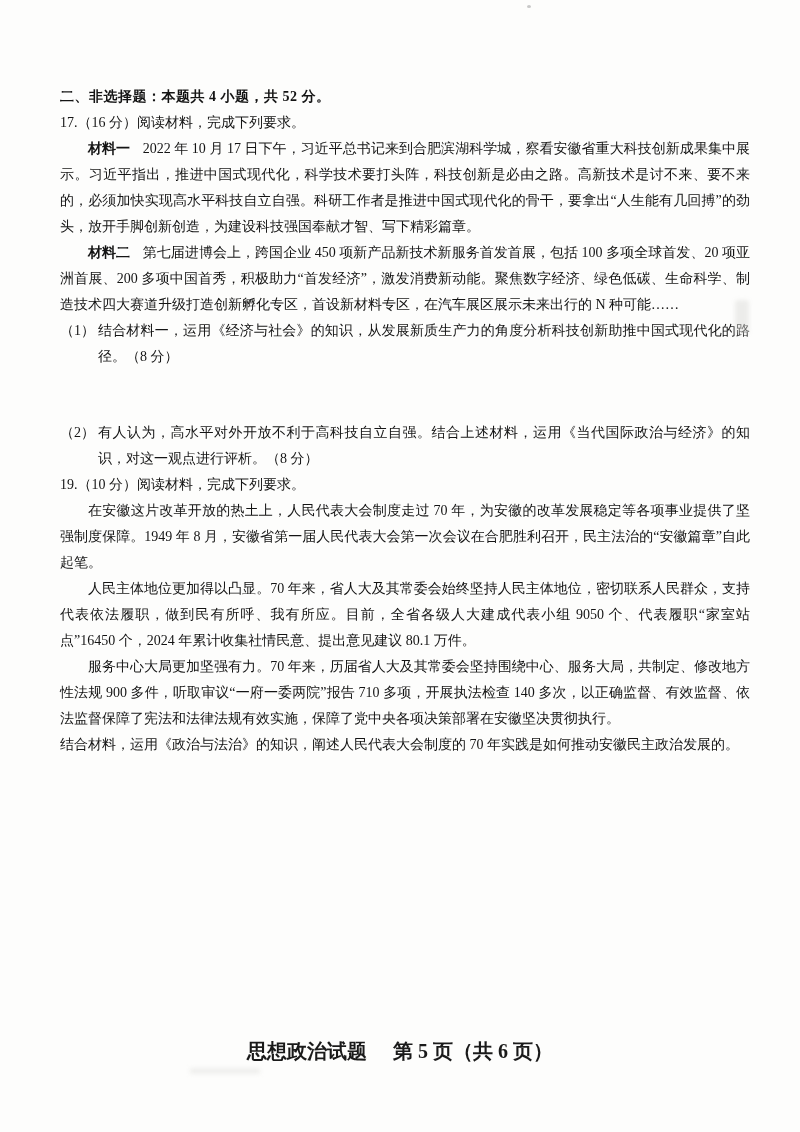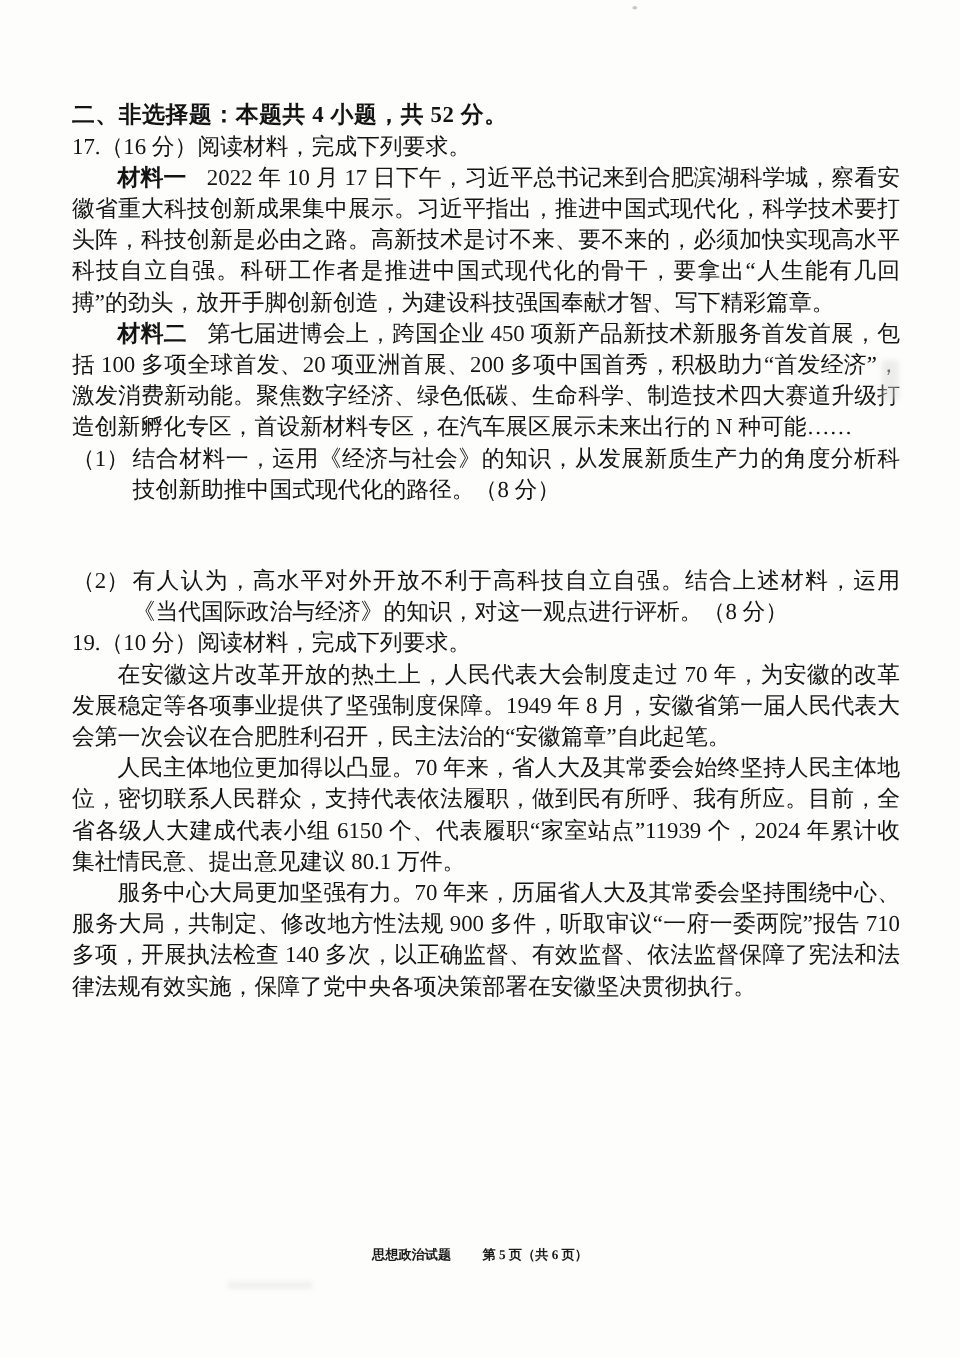--- a/index.html
+++ b/index.html
@@ -17,21 +17,21 @@
     overflow: hidden;
   }
   .content {
     position: absolute;
     left: 60px;
     top: 84px;
     width: 690px;
   }
   .content p, .content div {
     margin: 0;
-    font-size: 19px;
+    font-size: 14px;
     line-height: 26px;
     text-align: justify;
   }
   .section-heading {
     font-weight: bold;
     font-size: 16.5px;
     letter-spacing: 0.5px;
   }
   .q-heading {
     font-size: 15.5px;
@@ -64,21 +64,21 @@
   .closing {
     margin-left: 46px;
   }
   .footer {
     position: absolute;
     top: 1038px;
     left: 0;
     width: 100%;
     text-align: center;
     font-weight: bold;
-    font-size: 11px;
+    font-size: 20px;
     color: #1a1a1a;
   }
   .footer .page-info {
     margin-left: 26px;
   }
   
   .speck-top {
     position: absolute;
     left: 527px;
     top: 5px;
@@ -135,24 +135,25 @@
         <span class="subq-text">有人认为，高水平对外开放不利于高科技自立自强。结合上述材料，运用《当代国际政治与经济》的知识，对这一观点进行评析。（8 分）</span>
       </div>
     </div>
 
     <div class="q18-block">
       <p class="q-heading">19.（10 分）阅读材料，完成下列要求。</p>
 
       <p class="para">在安徽这片改革开放的热土上，人民代表大会制度走过 70 年，为安徽的改革发展稳定等各项事业提供了坚强制度保障。1949 年 8 月，安徽省第一届人民代表大会第一次会议在合肥胜利召开，民主法治的“安徽篇章”自此起笔。</p>
 
 
-      <p class="para">人民主体地位更加得以凸显。70 年来，省人大及其常委会始终坚持人民主体地位，密切联系人民群众，支持代表依法履职，做到民有所呼、我有所应。目前，全省各级人大建成代表小组 6150 个、代表履职“家室站点”11939 个，2024 年累计收集社情民意、提出意见建议 80.1 万件。</p>
+      <p class="para">人民主体地位更加得以凸显。70 年来，省人大及其常委会始终坚持人民主体地位，密切联系人民群众，支持代表依法履职，做到民有所呼、我有所应。目前，全省各级人大建成代表小组 9050 个、代表履职“家室站点”16450 个，2024 年累计收集社情民意、提出意见建议 80.1 万件。</p>
 
       <p class="para">服务中心大局更加坚强有力。70 年来，历届省人大及其常委会坚持围绕中心、服务大局，共制定、修改地方性法规 900 多件，听取审议“一府一委两院”报告 710 多项，开展执法检查 140 多次，以正确监督、有效监督、依法监督保障了宪法和法律法规有效实施，保障了党中央各项决策部署在安徽坚决贯彻执行。</p>
 
+      <p class="closing">结合材料，运用《政治与法治》的知识，阐述人民代表大会制度的 70 年实践是如何推动安徽民主政治发展的。</p>
     </div>
 
   </div>
 
   <div class="footer">
     <span>思想政治试题</span><span class="page-info">第 5 页（共 6 页）</span>
   </div>
 
   <div class="speck-top"></div>
   <div class="smudge-right"></div>

